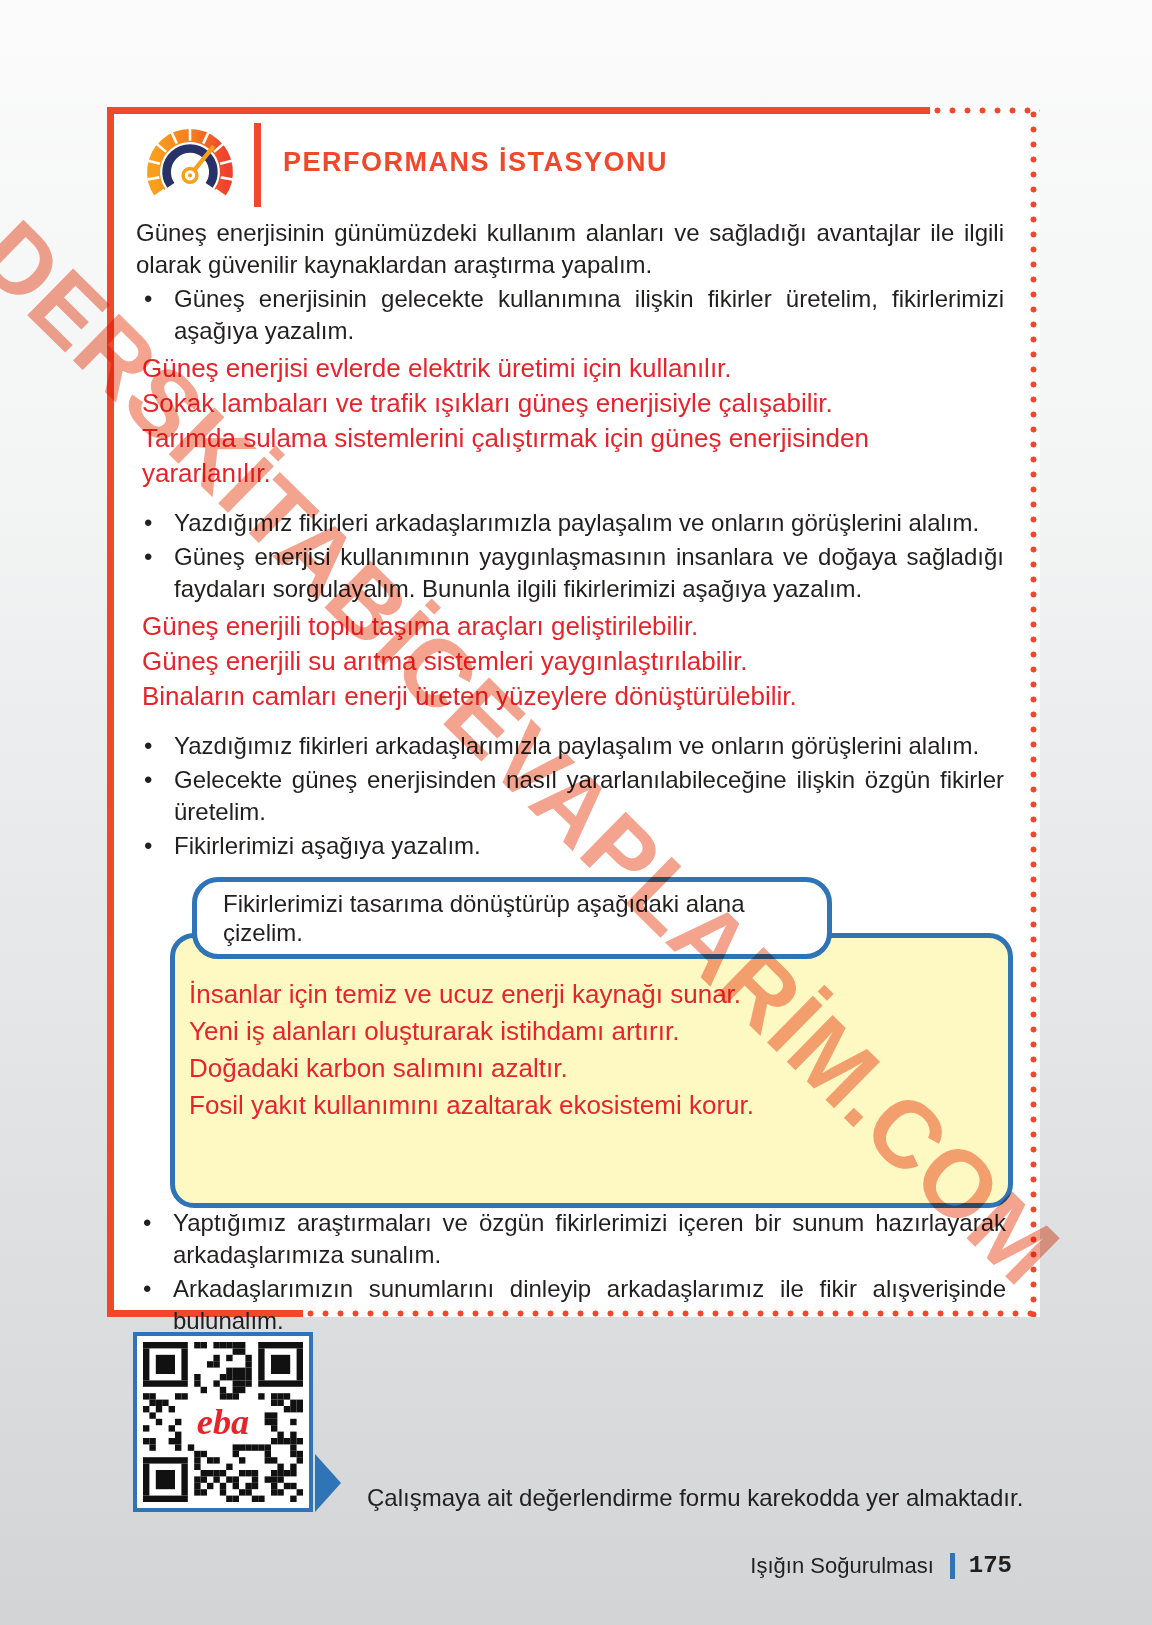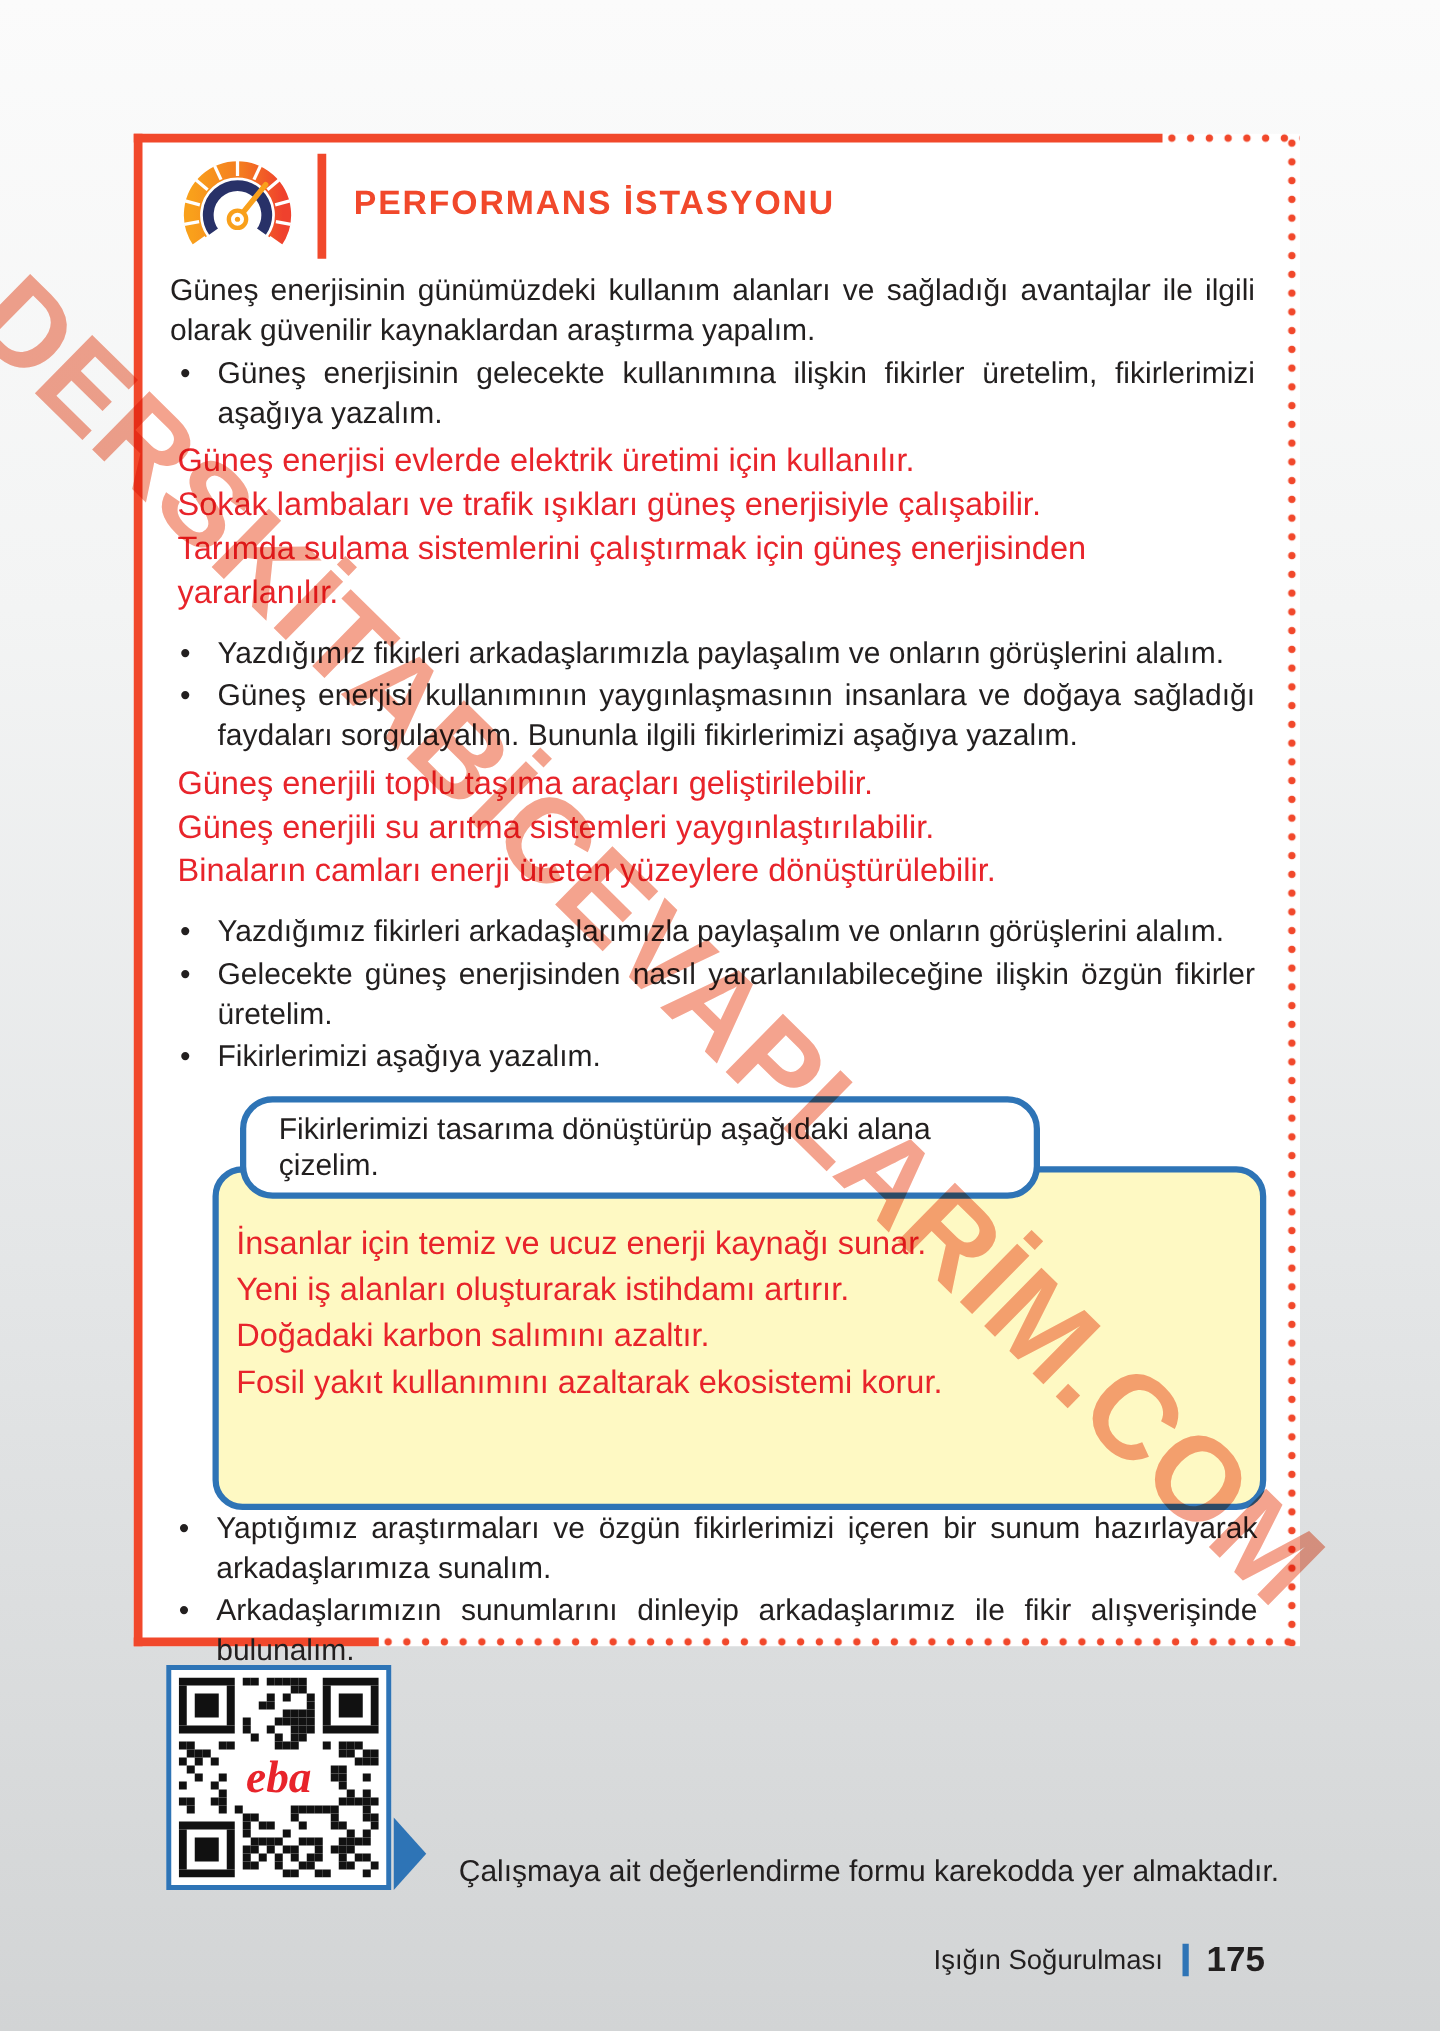--- a/index.html
+++ b/index.html
@@ -63,21 +63,21 @@
   .qr-row{position:absolute;left:133px;top:1332px;display:flex;align-items:flex-end;}
   .qr-box{width:180px;height:180px;border:4px solid var(--blue);background:#fff;padding:6px;flex:0 0 auto;}
   .qr-arrow{width:0;height:0;border-left:26px solid var(--blue);
     border-top:29px solid transparent;border-bottom:29px solid transparent;margin-left:2px;}
   .qr-caption{margin-left:26px;font-size:24px;}
 
   
   .footer{position:absolute;top:1552px;right:140px;display:flex;align-items:center;}
   .footer .sec{font-size:22px;}
   .footer .fbar{width:5px;height:26px;background:var(--blue);margin:0 14px 0 16px;}
-  .footer .pg{font-size:28px;font-weight:bold;}
+  .footer .pg{font-size:24px;font-weight:bold;font-family:Liberation Mono, monospace;}
 
   
   .watermark{position:absolute;left:34px;top:200px;z-index:40;pointer-events:none;
     transform:rotate(44.5deg);transform-origin:0 0;white-space:nowrap;
     font-size:95px;font-weight:bold;color:#f4a38e;mix-blend-mode:multiply;letter-spacing:1px;}
 </style>
 </head>
 <body>
 
 <div class="main-box">

